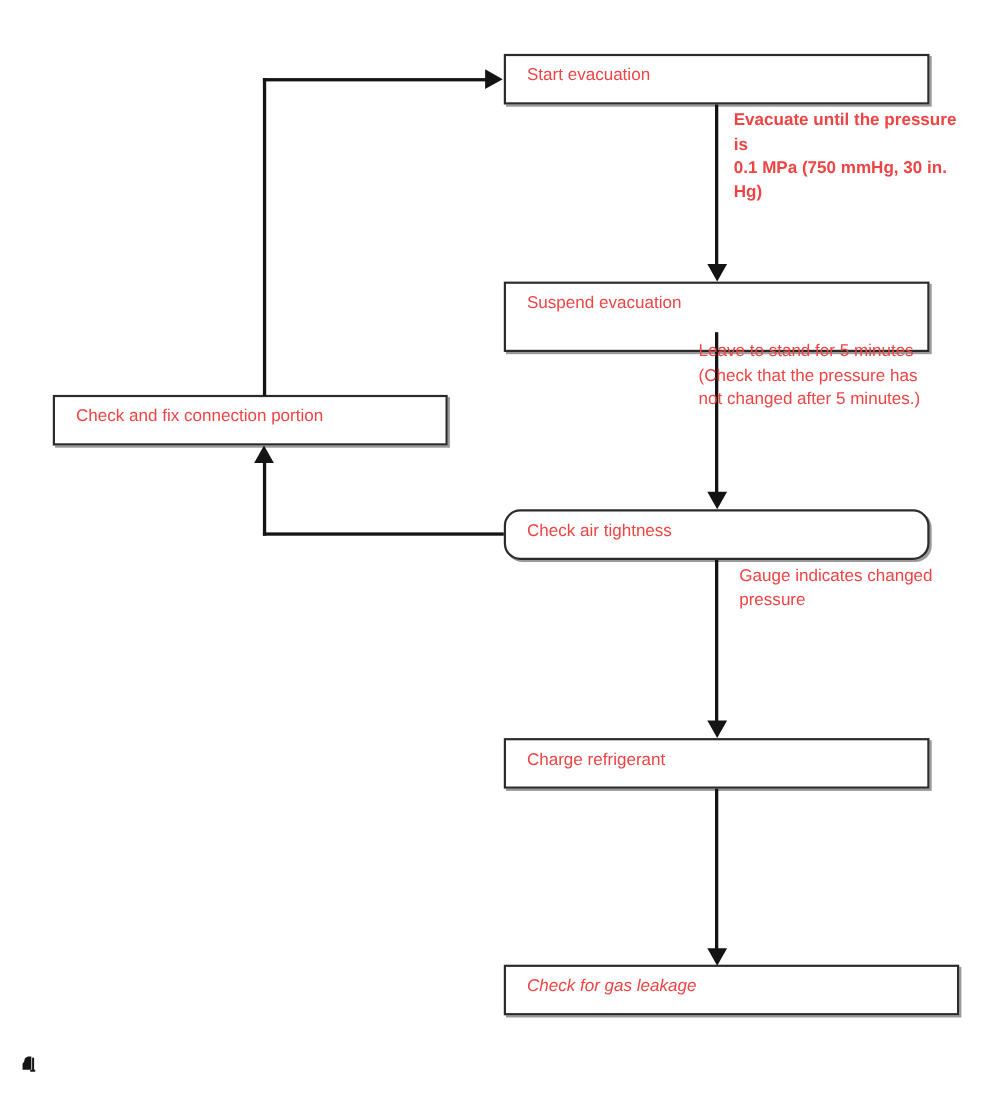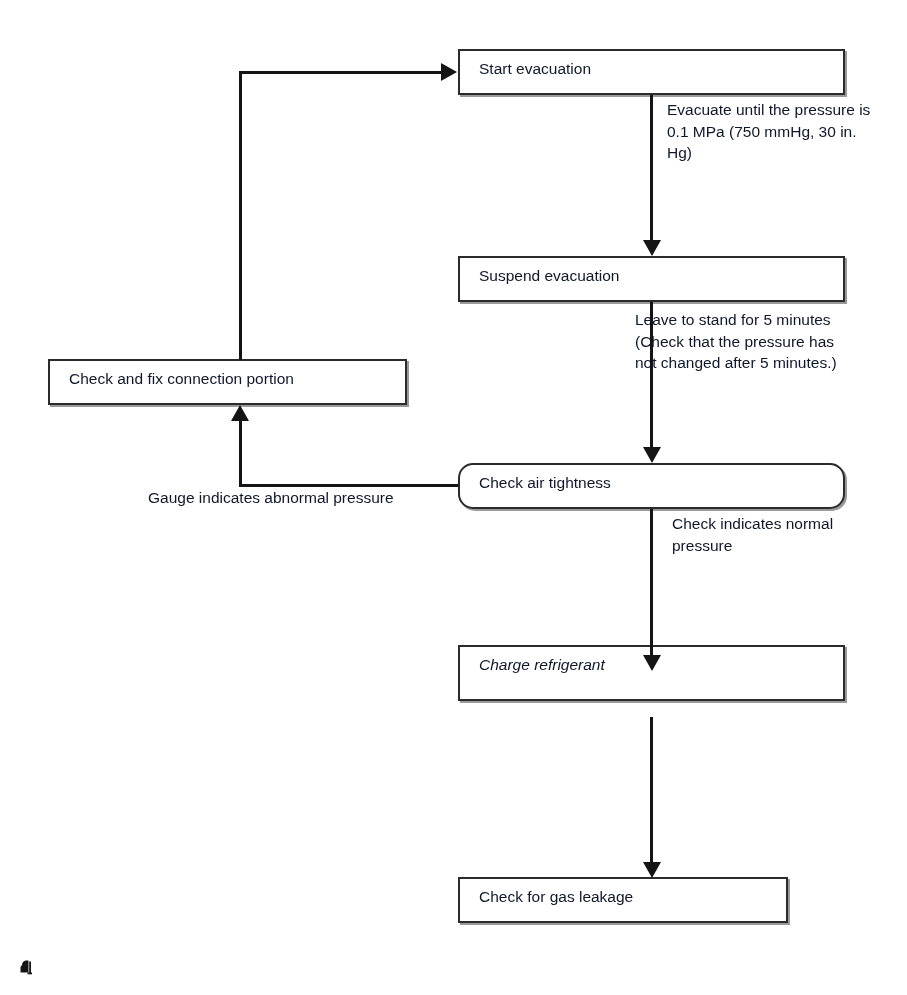--- a/index.html
+++ b/index.html
@@ -6,21 +6,21 @@
     margin: 0;
     padding: 0;
     background: #ffffff;
   }
   #canvas {
     position: relative;
     width: 907px;
     height: 995px;
     background: #ffffff;
     font-family: "Liberation Sans", "DejaVu Sans", sans-serif;
-    color: #0f172a;
+    color: #ef4444;
     overflow: hidden;
   }
   .flow-box {
     position: absolute;
     box-sizing: border-box;
     background: #ffffff;
     border: 2px solid #2b2b2b;
     box-shadow: 2px 2px 0 #9a9a9a;
     font-size: 15.5px;
     line-height: 19px;
@@ -74,33 +74,33 @@
 </style>
 </head>
 <body>
 
 <div id="canvas">
 
   <div class="flow-box" style="left:458px; top:49px;  width:387px; height:46px;">
     <span>Start evacuation</span>
   </div>
 
-  <div class="flow-box" style="left:458px; top:256px; width:387px; height:46px;">
+  <div class="flow-box" style="left:458px; top:256px; width:387px; height:64px;">
     <span>Suspend evacuation</span>
   </div>
 
   <div class="flow-box" style="left:458px; top:463px; width:387px; height:46px;border-radius:15px;">
     <span>Check air tightness</span>
   </div>
 
-  <div class="flow-box" style="left:458px; top:645px; width:387px; height:56px;font-style:italic;">
+  <div class="flow-box" style="left:458px; top:671px; width:387px; height:46px;">
     <span>Charge refrigerant</span>
   </div>
 
-  <div class="flow-box" style="left:458px; top:877px; width:330px; height:46px;">
+  <div class="flow-box" style="left:458px; top:877px; width:414px; height:46px;font-style:italic;">
     <span>Check for gas leakage</span>
   </div>
 
   <div class="flow-box" style="left:48px; top:359px; width:359px; height:46px;">
     <span>Check and fix connection portion</span>
   </div>
 
   <div class="vline" style="left:650px; top:95px;  height:147px;"></div>
   <div class="arrow-down" style="left:643px; top:240px;"></div>
 
@@ -114,32 +114,31 @@
   <div class="arrow-down" style="left:643px; top:862px;"></div>
 
   <div class="hline" style="left:239px; top:484px; width:219px;"></div>
   <div class="vline" style="left:239px; top:420px; height:67px;"></div>
   <div class="arrow-up" style="left:231px; top:405px;"></div>
 
   <div class="vline" style="left:239px; top:71px; height:289px;"></div>
   <div class="hline" style="left:239px; top:71px; width:203px;"></div>
   <div class="arrow-right" style="left:441px; top:63px;"></div>
 
-  <div class="annotation" style="left:667px; top:99px;  width:215px;">Evacuate until the pressure is
+  <div class="annotation" style="left:667px; top:99px;  width:215px;font-weight:bold;">Evacuate until the pressure is
 0.1 MPa (750 mmHg, 30 in.
 Hg)</div>
 
   <div class="annotation" style="left:635px; top:309px; width:230px;">Leave to stand for 5 minutes
 (Check that the pressure has
 not changed after 5 minutes.)</div>
 
-  <div class="annotation" style="left:672px; top:513px; width:210px;">Check indicates normal
+  <div class="annotation" style="left:672px; top:513px; width:210px;">Gauge indicates changed
 pressure</div>
 
-  <div class="annotation" style="left:148px; top:487px; width:300px;">Gauge indicates abnormal pressure</div>
 
   <span class="page-mark">
     <svg width="15" height="19" viewBox="0 0 15 19" aria-hidden="true">
       <path d="M3 7 Q3 3.5 6.5 2.5 L9.5 2.5 L9.5 14.5 L1.5 14.5 L1.5 9 Z" fill="#141414"></path>
       <rect x="10.2" y="3.5" width="1.8" height="12" fill="#141414"></rect>
       <rect x="8.5" y="14.5" width="4.5" height="1.8" fill="#141414"></rect>
     </svg>
   </span>
 
 </div>

